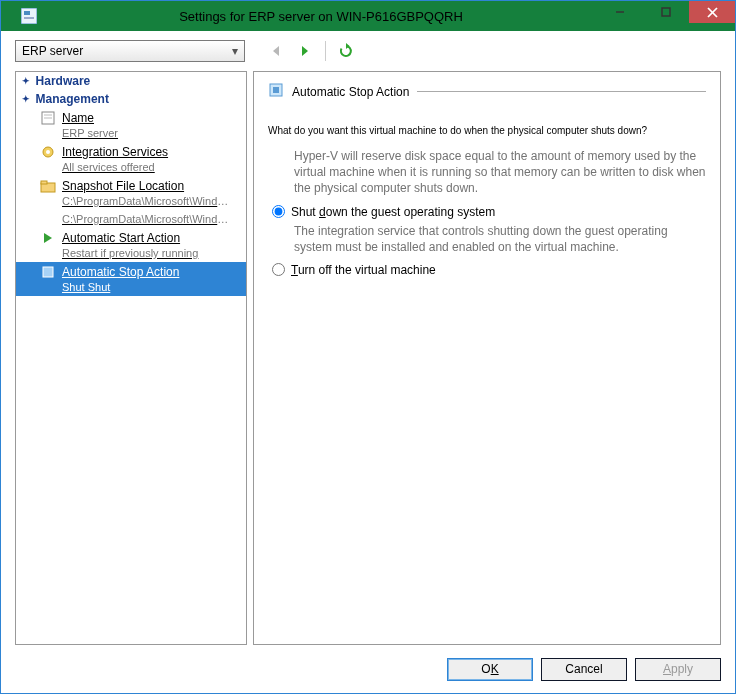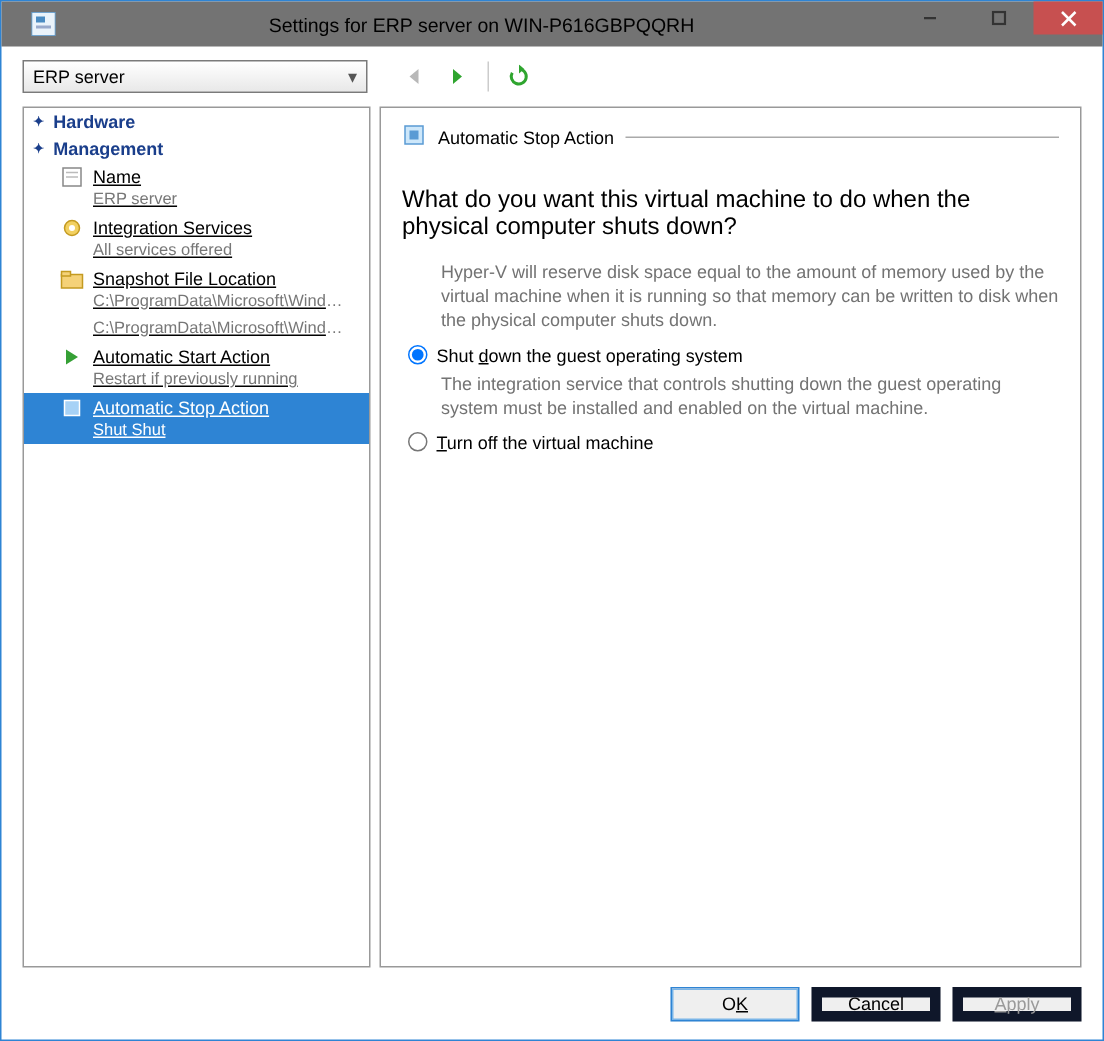--- a/index.html
+++ b/index.html
@@ -1,18 +1,18 @@
 <!DOCTYPE html>
 <html><head>
 <meta charset="utf-8">
 <style>
   * { box-sizing: border-box; }
   html, body { margin: 0; padding: 0; font-family: "Segoe UI", Tahoma, sans-serif; font-size: 12px; color: #000; }
   .window { width: 736px; height: 694px; background: #fff; border: 1px solid #2e84d4; display: flex; flex-direction: column; }
-  .titlebar { height: 30px; background: #737373; display: flex; align-items: center; padding-left: 12px; }
+  .titlebar { height: 30px; background: #15803d; display: flex; align-items: center; padding-left: 12px; }
   .titlebar .icon { width: 20px; height: 20px; margin: 0 6px 0 6px; display:flex; align-items:center; justify-content:center; }
   .titlebar .title { flex: 1; text-align: center; font-size: 13px; color: #000; }
   .winbtns { display: flex; height: 100%; }
   .winbtn { width: 46px; height: 22px; display: flex; align-items: center; justify-content: center; color: #444; }
   .winbtn.close { background: #c75050; color: #fff; width: 46px; height: 22px;}
   .winbtn svg { pointer-events: none; }
   .toolbar { height: 34px; display: flex; align-items: center; padding: 6px 14px 0 14px; gap: 10px; }
   .combo { width: 230px; height: 22px; border: 1px solid #7a7a7a; background: linear-gradient(#fff,#e8e8e8); display: flex; align-items: center; padding: 0 6px; justify-content: space-between; font-size: 12px; }
   .combo .chev { color: #555; }
   .tb-icons { display: flex; align-items: center; gap: 8px; margin-left: 12px; }
@@ -27,29 +27,29 @@
   .node .row { display: flex; align-items: center; gap: 6px; }
   .node .lbl { font-size: 12px; color: #000; }
   .node .sub { font-size: 11px; color: #777; padding-left: 22px; white-space: nowrap; overflow: hidden; text-overflow: ellipsis; max-width: 190px; }
   .node.selected { background: #2e84d4; color: #fff; }
   .node.selected .lbl, .node.selected .sub { color: #fff; }
   .node .nicon { width: 16px; height: 16px; display:flex; align-items:center; justify-content:center; }
   .content { flex: 1; border: 1px solid #999; background: #fff; padding: 10px 14px; overflow: auto; }
   .sect-head { display: flex; align-items: center; gap: 8px; margin-bottom: 16px; }
   .sect-head .line { flex: 1; height: 1px; background: #aaa; }
   .sect-title { font-size: 12px; }
-  .question { margin-bottom: 12px; font-size: 16px; margin-top: 24px; }
+  .question { margin-bottom: 12px; font-size: 10px; margin-top: 24px; }
   .opt { margin: 8px 0 0 4px; }
   .opt .radrow { display: flex; align-items: center; gap: 6px; }
   .opt .desc { font-size: 12px; color: #737373; margin: 4px 0 4px 22px; line-height: 1.35; }
   input[type="radio"] { margin: 0; }
   .opt label { font-size: 12px; }
   .opt .ul { text-decoration: underline; }
   .footer { height: 48px; display: flex; align-items: center; justify-content: flex-end; padding: 0 14px; gap: 8px; }
-  .btn { min-width: 86px; height: 23px; background: #efefef; border: 7px solid #0f172a; font-size: 12px; display:flex; align-items:center; justify-content:center; }
+  .btn { min-width: 86px; height: 23px; background: #efefef; border: 1px solid #0f172a; font-size: 12px; display:flex; align-items:center; justify-content:center; }
   .btn.default { border: 1px solid #2e84d4; box-shadow: inset 0 0 0 1px #7ab5e8; }
   .btn.disabled { color: #9a9a9a; }
   .btn .ul { text-decoration: underline; }
 </style>
 </head>
 <body>
 
 <div class="window">
 
   <div class="titlebar">

